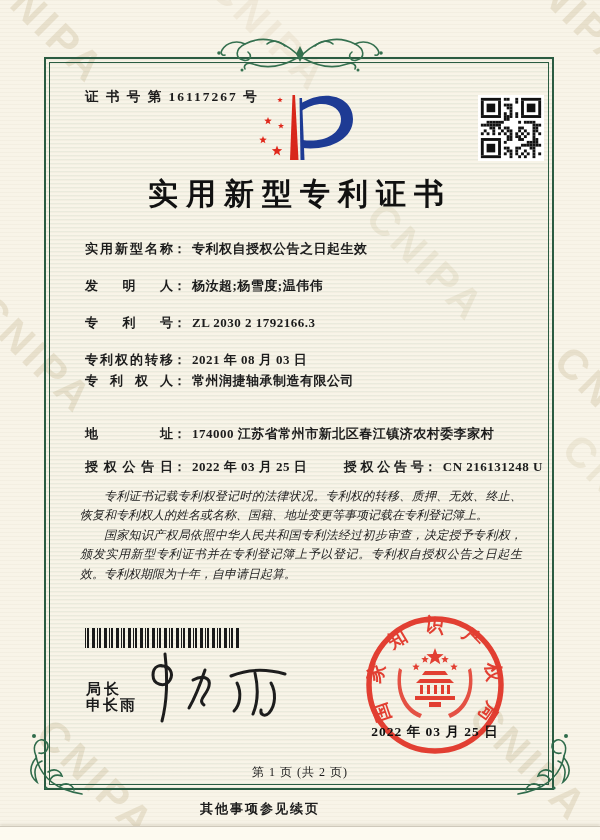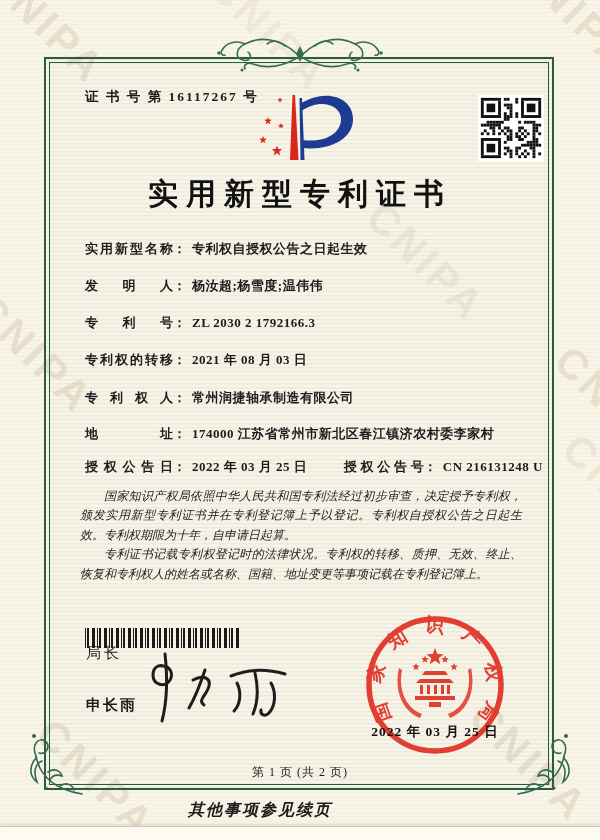--- a/index.html
+++ b/index.html
@@ -26,32 +26,32 @@
   #fields{left:85px;top:240px;width:440px;font-size:13px;font-weight:600;}
   .frow{position:absolute;left:0;white-space:nowrap;}
   .flabel{display:inline-block;width:88px;text-align:justify;text-align-last:justify;}
   .fcolon{display:inline-block;}
   .fvalue{margin-left:6px;letter-spacing:0.5px;}
   .glabel2{display:inline-block;width:80px;text-align:justify;text-align-last:justify;}
   #paras{left:80px;top:487px;width:442px;font-size:12px;line-height:1.62;
          text-align:justify;font-style:italic;color:#222;}
   #paras p{margin:0;text-indent:2em;}
   #barcode{left:85px;top:628px;}
-  #sig-title{left:86px;top:644px;font-family:"Liberation Sans",sans-serif;
-             font-size:15px;font-weight:normal;letter-spacing:3px;}
+  #sig-title{left:86px;top:680px;font-family:"Liberation Sans",sans-serif;
+             font-size:15px;font-weight:bold;letter-spacing:3px;}
   #sig-name{left:86px;top:696px;font-family:Liberation Serif, serif;
             font-size:15px;font-weight:bold;letter-spacing:2px;}
   #signature-svg{left:135px;top:650px;}
   #seal-svg{left:350px;top:600px;opacity:0.88;}
   #seal-date{left:360px;top:723px;width:150px;text-align:center;font-size:13.5px;
              font-weight:600;letter-spacing:1px;color:#111;z-index:5;}
   #page-info{left:0;top:764px;width:600px;text-align:center;font-size:12px;
              letter-spacing:1px;}
-  #cont-note{left:0;top:800px;width:520px;text-align:center;font-size:16px;
-             font-style:italic;font-weight:600;letter-spacing:2px;}
+  #cont-note{left:0;top:800px;width:520px;text-align:center;font-size:13px;
+             font-weight:600;letter-spacing:2px;}
   #page-edge{position:absolute;left:0;top:826px;width:600px;height:14px;
              background:#fdfaf0;border-top:1px solid rgba(120,110,90,0.35);
              box-shadow:0 -2px 3px rgba(120,110,90,0.15);}
   svg{display:block;}
 </style>
 </head>
 <body>
 
 <div id="page">
 
@@ -260,36 +260,36 @@
     </div>
     <div class="frow" style="top:37px">
       <span class="flabel">发明人</span><span class="fcolon">：</span><span class="fvalue">杨汝超;杨雪度;温伟伟</span>
     </div>
     <div class="frow" style="top:74px">
       <span class="flabel">专利号</span><span class="fcolon">：</span><span class="fvalue">ZL 2030 2 1792166.3</span>
     </div>
     <div class="frow" style="top:111px">
       <span class="flabel">专利权的转移</span><span class="fcolon">：</span><span class="fvalue">2021 年 08 月 03 日</span>
     </div>
-    <div class="frow" style="top:149px">
+    <div class="frow" style="top:132px">
       <span class="flabel">专利权人</span><span class="fcolon">：</span><span class="fvalue">常州润捷轴承制造有限公司</span>
     </div>
     <div class="frow" style="top:185px">
       <span class="flabel">地址</span><span class="fcolon">：</span><span class="fvalue">174000 江苏省常州市新北区春江镇济农村委李家村</span>
     </div>
     <div class="frow" style="top:218px">
       <span class="flabel">授权公告日</span><span class="fcolon">：</span><span class="fvalue">2022 年 03 月 25 日</span>
       <span style="display:inline-block;width:30px"></span>
       <span class="glabel2">授权公告号</span><span class="fcolon">：</span><span class="fvalue">CN 216131248 U</span>
     </div>
   </div>
 
   <div class="abs" id="paras">
+    <p>专利证书记载专利权登记时的法律状况。专利权的转移、质押、无效、终止、恢复和专利权人的姓名或名称、国籍、地址变更等事项记载在专利登记簿上。</p>
     <p>国家知识产权局依照中华人民共和国专利法经过初步审查，决定授予专利权，颁发实用新型专利证书并在专利登记簿上予以登记。专利权自授权公告之日起生效。专利权期限为十年，自申请日起算。</p>
-    <p>专利证书记载专利权登记时的法律状况。专利权的转移、质押、无效、终止、恢复和专利权人的姓名或名称、国籍、地址变更等事项记载在专利登记簿上。</p>
   </div>
 
   <svg class="abs" id="barcode" width="158" height="20" viewBox="0 0 158 20">
       <rect x="0" y="0" width="1" height="20" fill="#1a1a1a"></rect>
       <rect x="2" y="0" width="2" height="20" fill="#1a1a1a"></rect>
       <rect x="7" y="0" width="3" height="20" fill="#1a1a1a"></rect>
       <rect x="12" y="0" width="1" height="20" fill="#1a1a1a"></rect>
       <rect x="14" y="0" width="2" height="20" fill="#1a1a1a"></rect>
       <rect x="19" y="0" width="3" height="20" fill="#1a1a1a"></rect>
       <rect x="24" y="0" width="1" height="20" fill="#1a1a1a"></rect>

